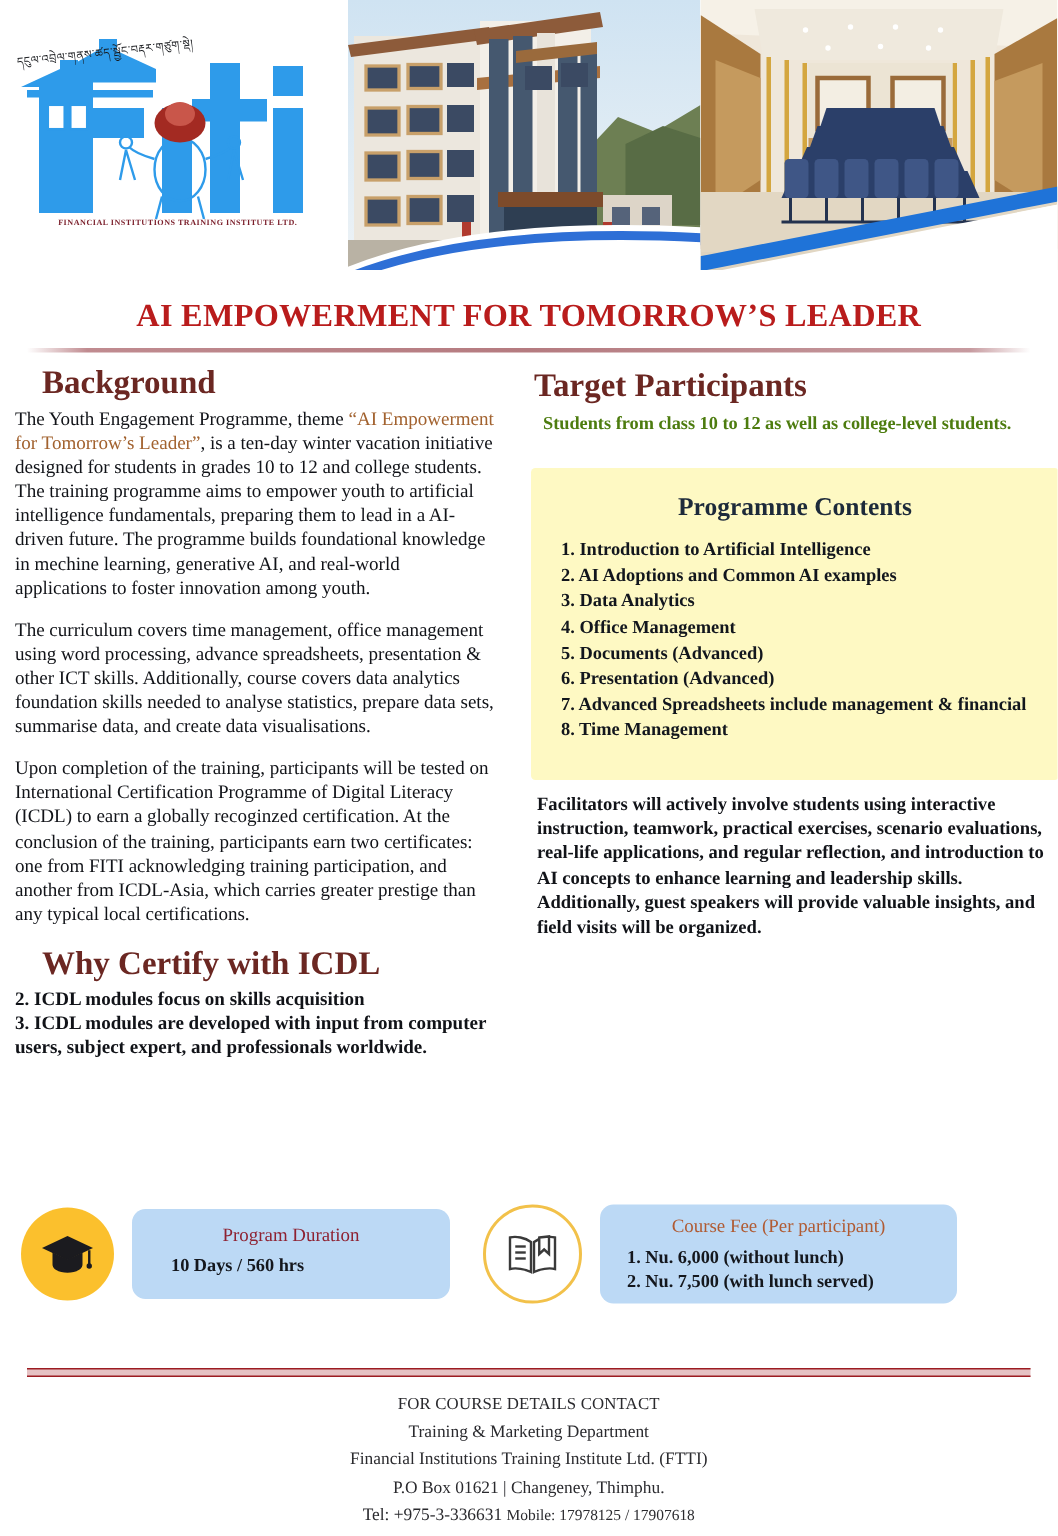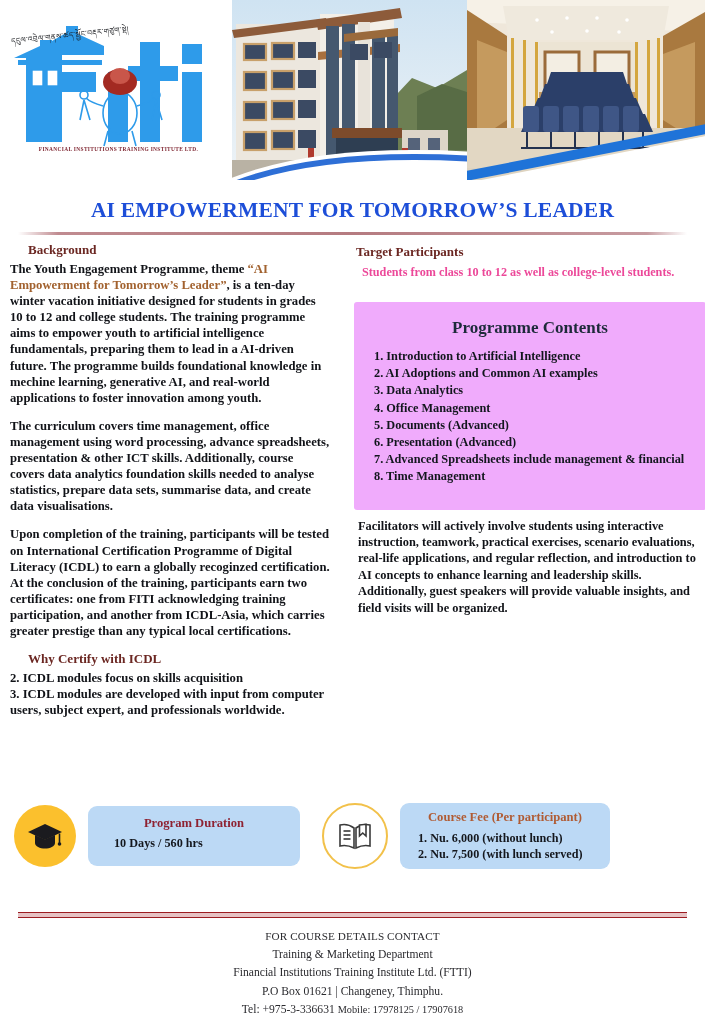--- a/index.html
+++ b/index.html
@@ -80,21 +80,21 @@
   
   .title-wrap {
     position: absolute;
     left: 0; top: 180px;
     width: 705px;
   }
   .main-title {
     text-align: center;
     font-size: 21.5px;
     font-weight: bold;
-    color: #1d4ed8;
+    color: #b91c1c;
     letter-spacing: .2px;
     padding-top: 18px;
     font-family: "Liberation Serif", "DejaVu Serif", serif;
   }
   .title-rule {
     margin: 9px 18px 0 18px;
     height: 3px;
     background: linear-gradient(90deg,#ffffff 0%, #c08b90 6%, #b57b80 50%, #c79ba0 94%, #ffffff 100%);
   }
 
@@ -104,58 +104,58 @@
     left: 0; top: 236px;
     width: 705px;
     display: flex;
   }
   .col-left  { width: 340px; flex: 0 0 340px; padding: 0 10px 0 10px; box-sizing: border-box; }
   .col-right { width: 365px; flex: 0 0 365px; padding: 0 8px 0 8px; box-sizing: border-box; }
 
   .sec-head {
     color: #6b2722;
     font-weight: bold;
-    font-size: 13px;
+    font-size: 22px;
     margin: 6px 0 3px 18px;
     font-family: "Liberation Serif", "DejaVu Serif", serif;
   }
   .sec-head.right { margin-left: 8px; margin-top: 8px; }
   .sec-head.methods { margin-top: 28px; margin-left: 10px; }
 
   p.body-text {
     margin: 0 0 12px 0;
     font-size: 12.7px;
     line-height: 16.1px;
-    font-weight: bold;
+    font-weight: normal;
     color: #111318;
     text-align: left;
     font-family: "Liberation Serif", "DejaVu Serif", serif;
   }
   .theme-quote { color: #a2622f; }
 
   .why-list {
     margin: 0;
     font-size: 12.7px;
     line-height: 16.1px;
     font-weight: bold;
     color: #111318;
   }
   .why-list div { margin-bottom: 0px; }
 
   .target-text {
     font-size: 12.2px;
     font-weight: bold;
-    color: #ec4899;
+    color: #4d7c0f;
     margin: 4px 0 0 14px;
     line-height: 16px;
   }
 
   
   .blue-box {
-    background: #f0abfc;
+    background: #fef9c3;
     border-radius: 3px;
     margin: 22px 0 0 6px;
     width: 352px;
     box-sizing: border-box;
     padding: 16px 0 24px 0;
   }
   .blue-box h3 {
     margin: 0 0 10px 0;
     text-align: center;
     font-size: 17px;
@@ -202,25 +202,25 @@
   .icon-circle.outlined { background: #ffffff; border: 2.5px solid #f2c14a; }
 
   .card {
     background: #bcd9f5;
     border-radius: 9px;
     margin-left: 12px;
     box-sizing: border-box;
     padding: 10px 12px 12px 12px;
   }
   .card.duration { width: 212px; height: 60px; }
-  .card.fee { width: 210px; height: 66px; padding-top: 7px; }
+  .card.fee { width: 238px; height: 66px; padding-top: 7px; }
 
   .card-title {
     text-align: center;
-    font-weight: bold;
+    font-weight: normal;
     font-size: 12.6px;
     color: #8e2232;
     margin-bottom: 5px;
     font-family: "Liberation Serif", "DejaVu Serif", serif;
   }
   .card.fee .card-title { color: #b05b33; }
   .card-value {
     font-weight: bold;
     font-size: 12.2px;
     color: #14171d;

